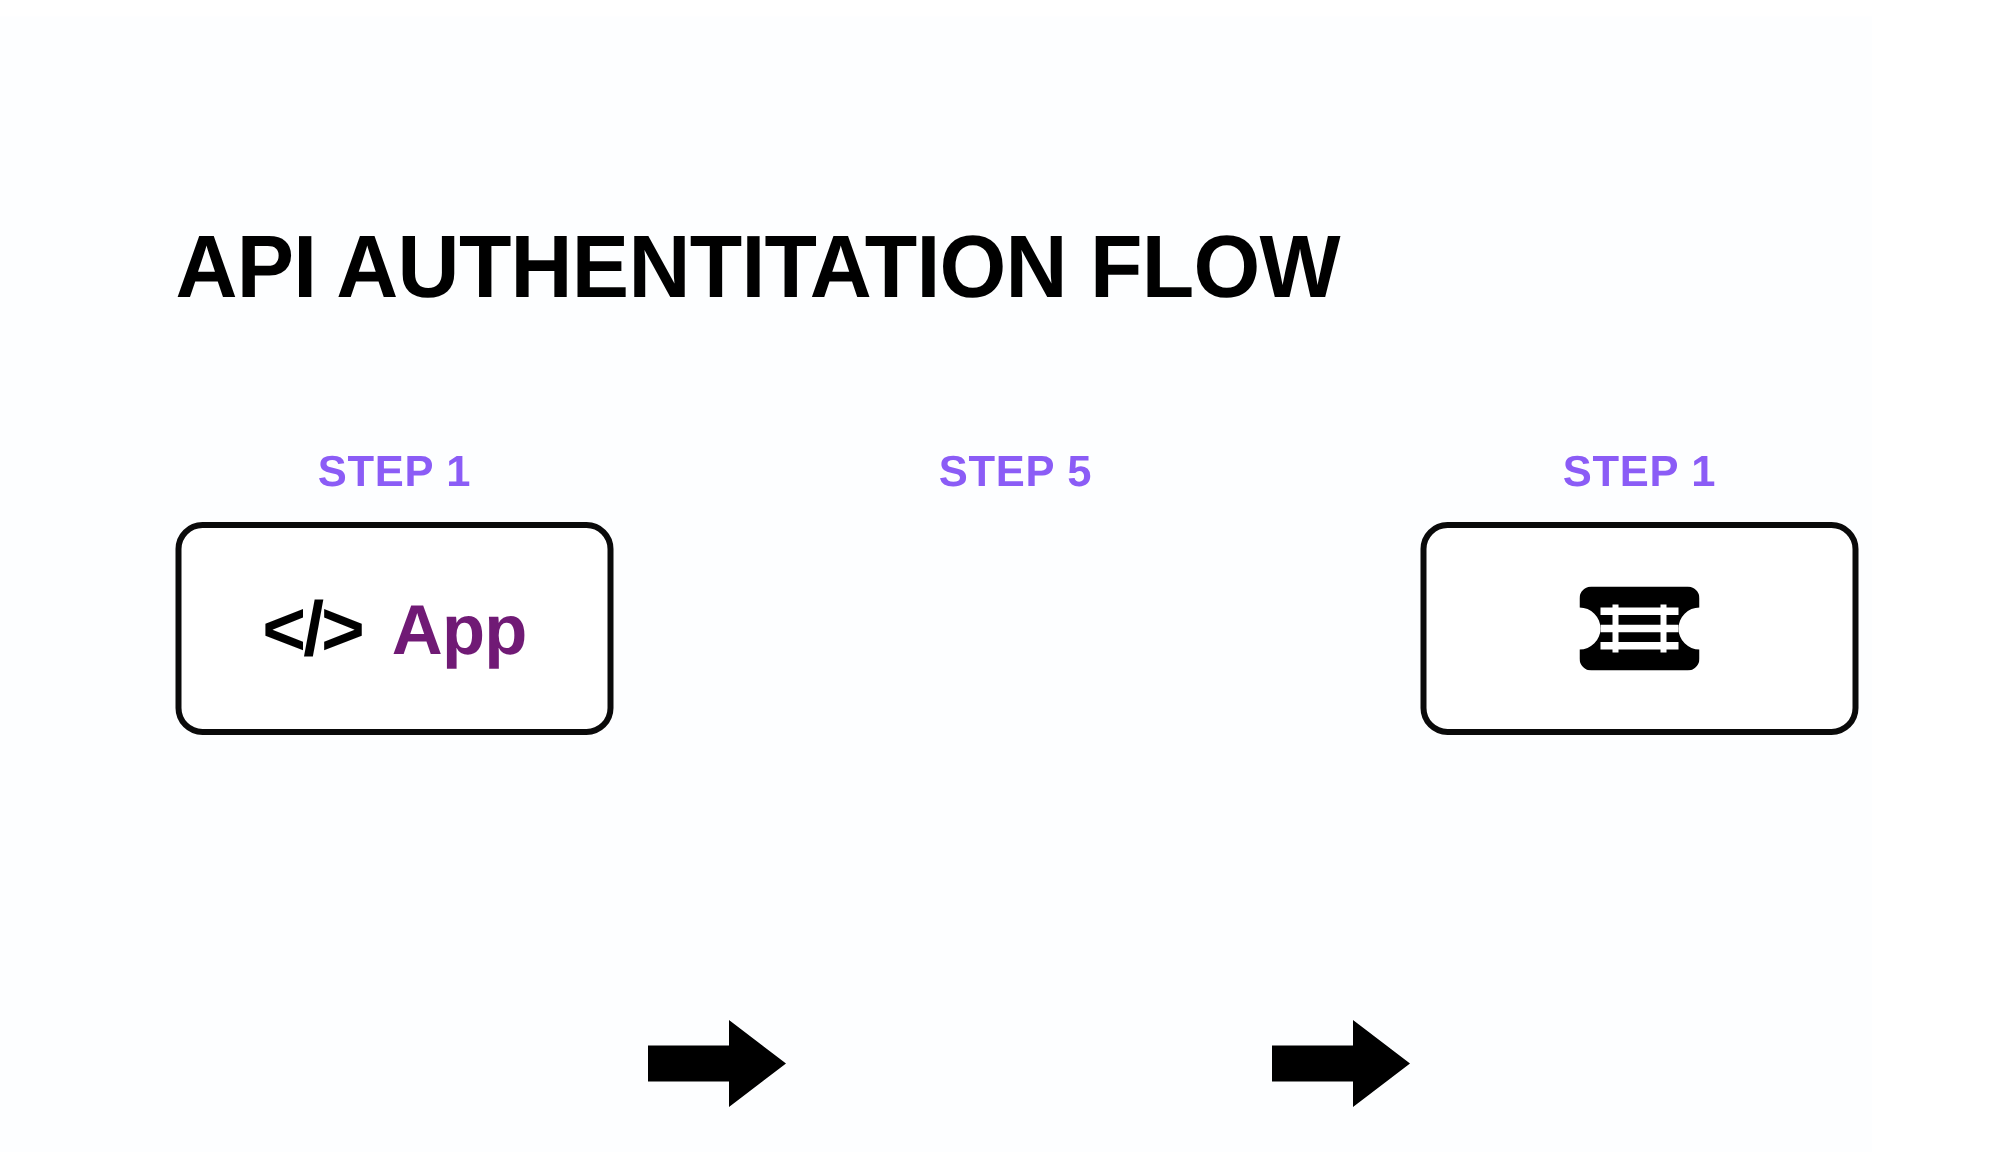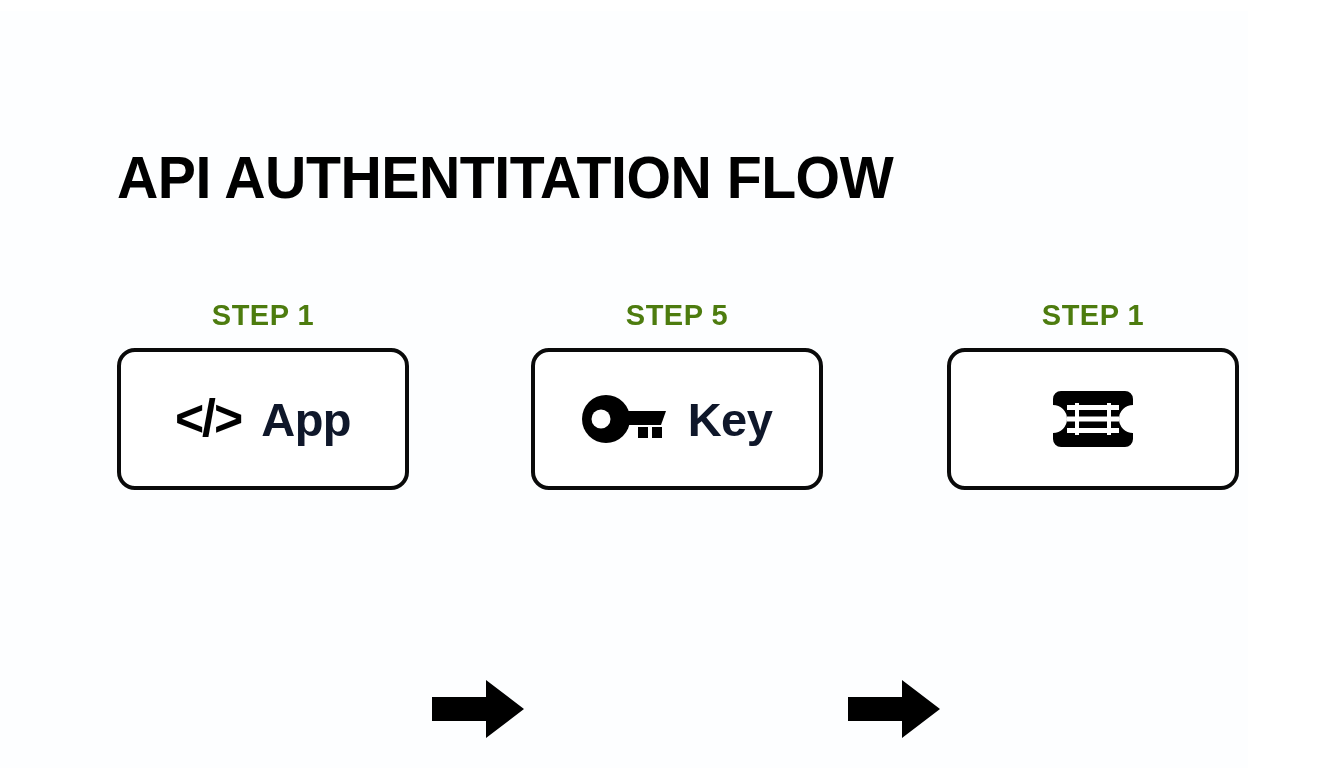--- a/index.html
+++ b/index.html
@@ -53,21 +53,21 @@
 
   .step-label {
     position: absolute;
     top: 0;
     left: 0;
     width: 292px;
     text-align: center;
     font-size: 29px;
     font-weight: 700;
     letter-spacing: 0.5px;
-    color: #4d7c0f;
+    color: #8b5cf6;
     line-height: 1.0;
   }
   .card {
     position: absolute;
     top: 47px;
     left: 0;
     width: 292px;
     height: 142px;
     box-sizing: border-box;
     border: 4px solid #0a0a0a;
@@ -89,21 +89,21 @@
     font-size: 50px;
     font-weight: 700;
     color: #000000;
     line-height: 1;
     letter-spacing: -2px;
     transform: scaleY(1.02);
   }
   .card-label {
     font-size: 47px;
     font-weight: 700;
-    color: #0f172a;
+    color: #701a75;
     line-height: 1;
     letter-spacing: -0.5px;
     white-space: nowrap;
   }
   
   .arrow {
     position: absolute;
     top: 377px;
     width: 92px;
     height: 62px;
@@ -131,32 +131,20 @@
     </div>
 
     <div class="arrow arrow-1">
       <svg width="92" height="62" viewBox="0 0 92 62" aria-hidden="true">
         <path d="M0 19 L54 19 L54 2 L92 31 L54 60 L54 43 L0 43 Z" fill="#000000"></path>
       </svg>
     </div>
 
     <div class="step step-2">
       <div class="step-label">STEP 5</div>
-      <div class="card">
-        <span class="card-icon">
-          <svg width="86" height="50" viewBox="0 0 86 50" aria-hidden="true">
-            <circle cx="24" cy="25" r="24" fill="#000000"></circle>
-            <circle cx="19" cy="25" r="9.5" fill="#ffffff"></circle>
-            <path d="M42 17 L84 17 L79 31 L42 31 Z" fill="#000000"></path>
-            <rect x="56" y="33" width="10" height="11" fill="#000000"></rect>
-            <rect x="70" y="33" width="10" height="11" fill="#000000"></rect>
-          </svg>
-        </span>
-        <span class="card-label">Key</span>
-      </div>
     </div>
 
     <div class="arrow arrow-2">
       <svg width="92" height="62" viewBox="0 0 92 62" aria-hidden="true">
         <path d="M0 19 L54 19 L54 2 L92 31 L54 60 L54 43 L0 43 Z" fill="#000000"></path>
       </svg>
     </div>
 
     <div class="step step-3">
       <div class="step-label">STEP 1</div>

